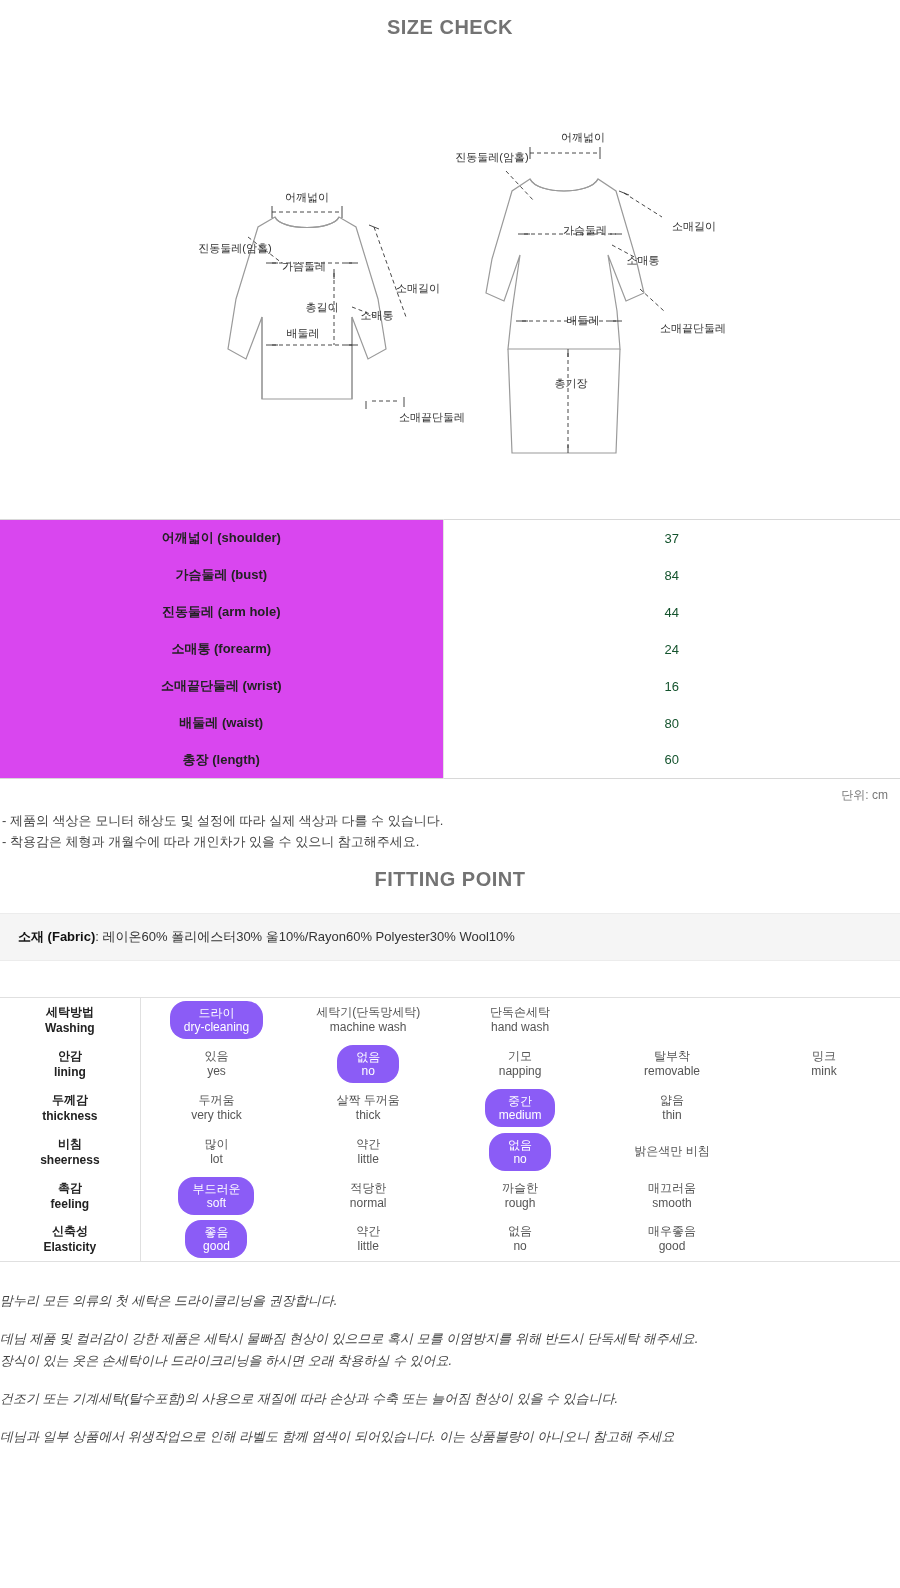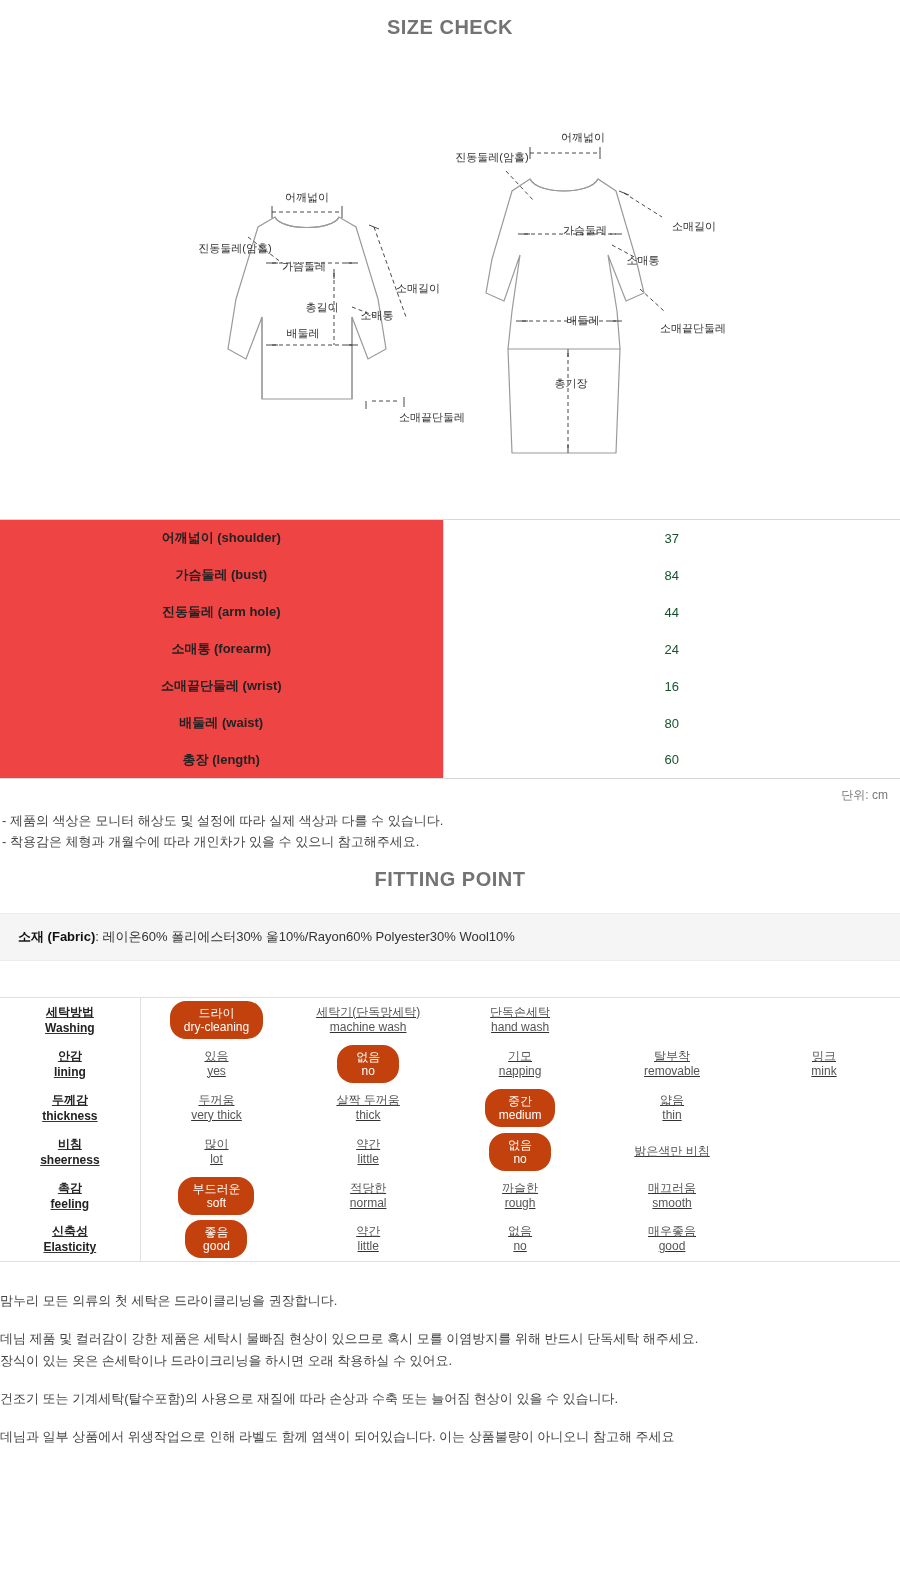--- a/index.html
+++ b/index.html
@@ -39,21 +39,21 @@
     border-bottom: 1px solid #d8d8d8;
     table-layout: fixed;
   }
   .size-table td {
     height: 37px;
     font-size: 13px;
     vertical-align: middle;
   }
   .size-table td.label {
     width: 443px;
-    background: #ef4444;
+    background: #d946ef;
     text-align: center;
     font-weight: bold;
     color: #222;
     border-right: 1px solid #e3e3e3;
   }
   .size-table td.value {
     text-align: center;
     color: #14532d;
     background: #ffffff;
   }
@@ -85,55 +85,56 @@
 
   
   .care-wrap { padding: 36px 0 0 0; }
   .care-table {
     width: 900px;
     border-collapse: collapse;
     border-top: 1px solid #e0e0e0;
     border-bottom: 1px solid #e0e0e0;
     table-layout: fixed;
   }
-  .care-table tr { height: 44px; text-decoration: underline; }
+  .care-table tr { height: 44px; }
   .care-table td {
     text-align: center;
     font-size: 12px;
     line-height: 15px;
     color: #555;
     vertical-align: middle;
   }
   .care-table td.rowhead {
     width: 120px;
     font-weight: bold;
     color: #222;
     border-right: 1px solid #e0e0e0;
     font-size: 12px;
     line-height: 16px;
   }
   .care-table td.cell { width: 130px; }
   .pill {
     display: inline-block;
-    background: #c2410c;
+    background: #8b5cf6;
     color: #ffffff;
     border-radius: 16px;
     padding: 6px 14px;
     font-size: 12px;
     line-height: 14px;
     min-width: 62px;
   }
   .pill.two { padding: 5px 14px; }
 
   
   .bottom-notes {
     padding: 28px 0 20px 0;
     font-size: 13px;
     color: #444;
     line-height: 22px;
+    font-style: italic;
   }
   .bottom-notes p { margin: 0 0 16px 0; }
   .bottom-notes p:last-child { margin-bottom: 0; }
 
   .lbl { font-size: 11px; fill: #333; font-family: "Liberation Sans", sans-serif; }
 </style>
 </head>
 <body>
 
 <div class="page">

